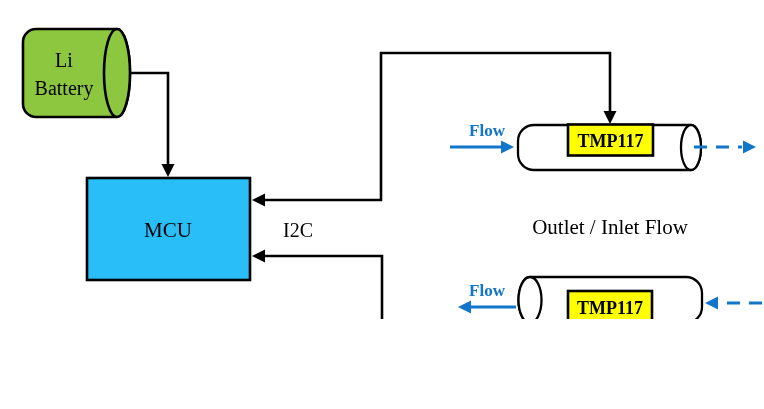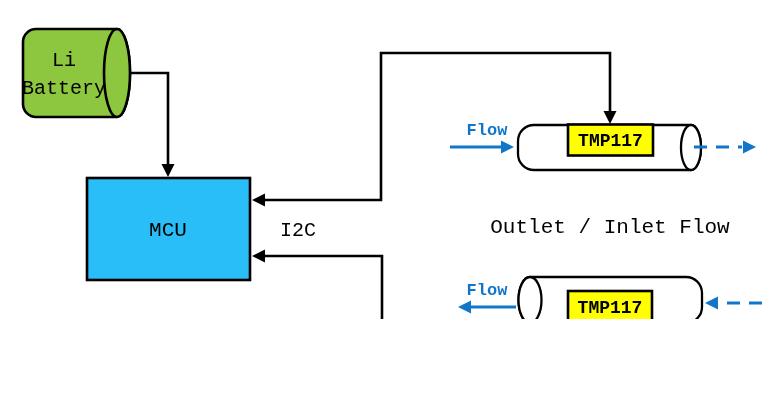--- a/index.html
+++ b/index.html
@@ -1,18 +1,18 @@
 <!DOCTYPE html>
 <html style="--battery-green: #8DC63F; --mcu-blue: #29BEF7; --sensor-yellow: #FFFF00; --flow-blue: #1176C9; --pipe-white: #FFFFFF; --line-black: #000000;"><head>
 <meta charset="utf-8">
 <style>
   html, body { margin: 0; padding: 0; background: #ffffff; }
   .stage {
     width: 764px; height: 319px; position: relative; overflow: hidden;
-    font-family: Liberation Mono, monospace;
+    font-family: Liberation Serif, serif;
     background: #ffffff;
   }
   svg { display: block; }
 
   .battery-body { fill: var(--battery-green, #8DC63F); stroke: var(--line-black, #000); stroke-width: 2.6; }
   .mcu-body     { fill: var(--mcu-blue, #29BEF7);      stroke: var(--line-black, #000); stroke-width: 2.6; }
   .pipe-body    { fill: var(--pipe-white, #ffffff);    stroke: var(--line-black, #000); stroke-width: 2.3; }
   .sensor-body  { fill: var(--sensor-yellow, #FFFF00); stroke: var(--line-black, #000); stroke-width: 2.6; }
 
   .wire      { fill: none; stroke: var(--line-black, #000); stroke-width: 2.6; }

